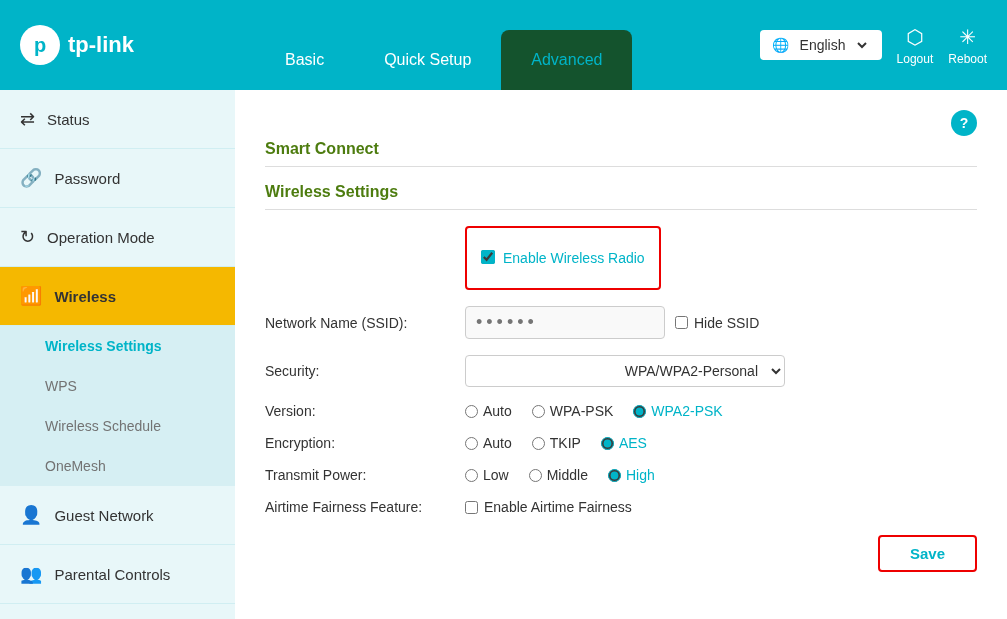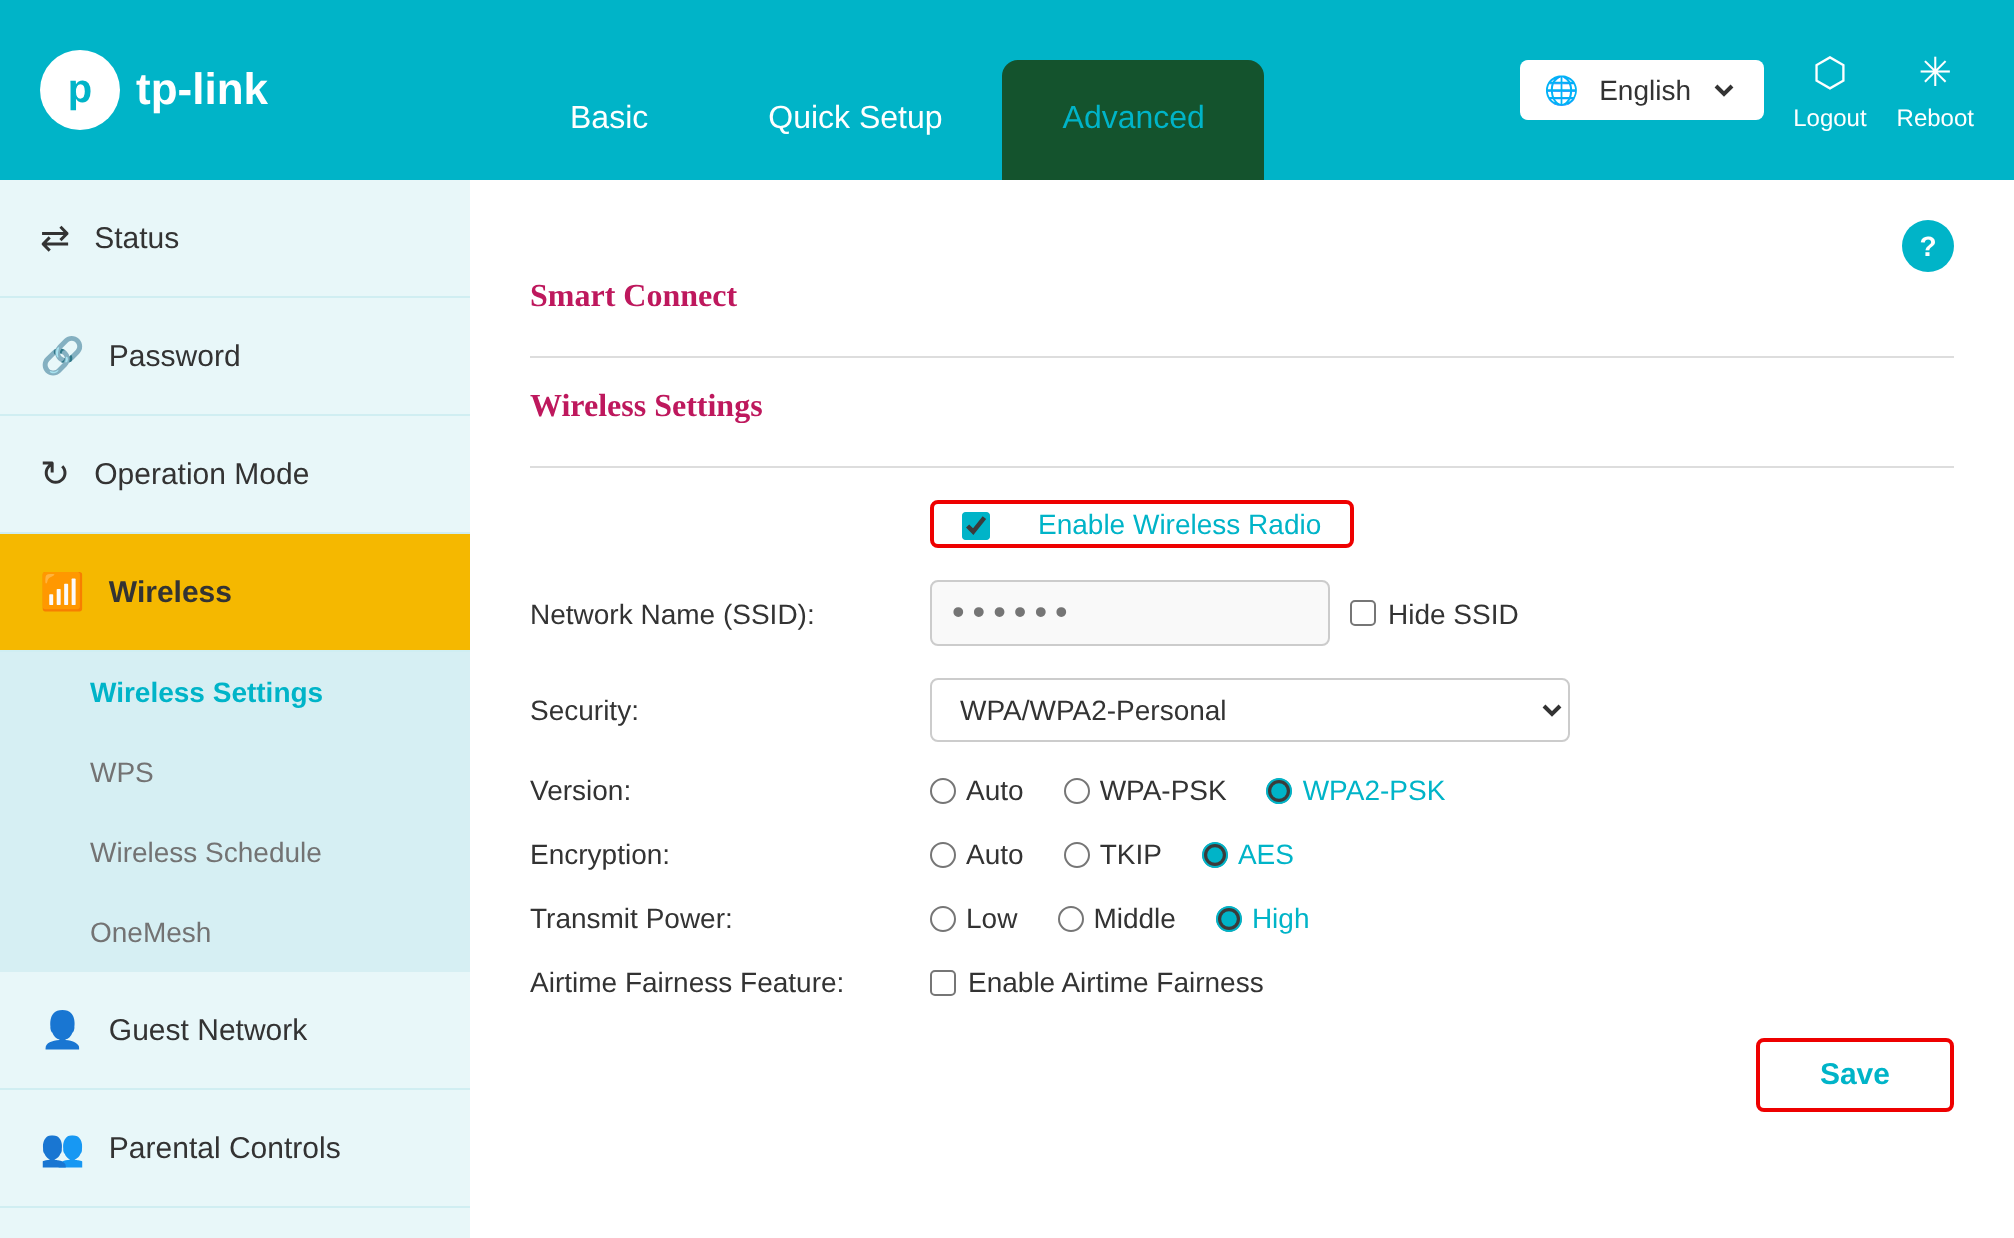--- a/index.html
+++ b/index.html
@@ -153,25 +153,24 @@
       align-items: center;
       justify-content: center;
       font-size: 14px;
       font-weight: bold;
       cursor: pointer;
     }
 
     .section-title {
       font-size: 16px;
       font-weight: bold;
-      color: #be185d;
-      padding-bottom: 20px;
+      color: #4d7c0f;
+      padding-bottom: 8px;
       border-bottom: 1px solid #ddd;
       margin-bottom: 16px;
-      font-family: Liberation Serif, serif;
     }
 
     .form-row {
       display: flex;
       align-items: center;
       margin-bottom: 16px;
     }
     .form-label {
       width: 200px;
       color: #333;
@@ -202,24 +201,24 @@
       border-radius: 50%;
       top: 2px;
       right: 3px;
       transition: 0.2s;
     }
 
     
     .enable-radio-box {
       border: 2px solid #e00;
       border-radius: 4px;
-      padding: 2px 14px;
-      display: flex;
-      align-items: flex-end;
-      gap: 24px;
+      padding: 22px 14px;
+      display: flex;
+      align-items: flex-start;
+      gap: 8px;
       color: #00b4c8;
       font-size: 14px;
     }
     .enable-radio-box input[type=checkbox] {
       accent-color: #00b4c8;
       width: 14px;
       height: 14px;
     }
 
     
@@ -246,20 +245,21 @@
     
     .select-input {
       border: 1px solid #ccc;
       border-radius: 4px;
       padding: 6px 10px;
       font-size: 14px;
       color: #333;
       background: white;
       width: 320px;
       cursor: pointer;
+      text-align: right;
     }
 
     
     .radio-group {
       display: flex;
       align-items: center;
       gap: 20px;
     }
     .radio-option {
       display: flex;

